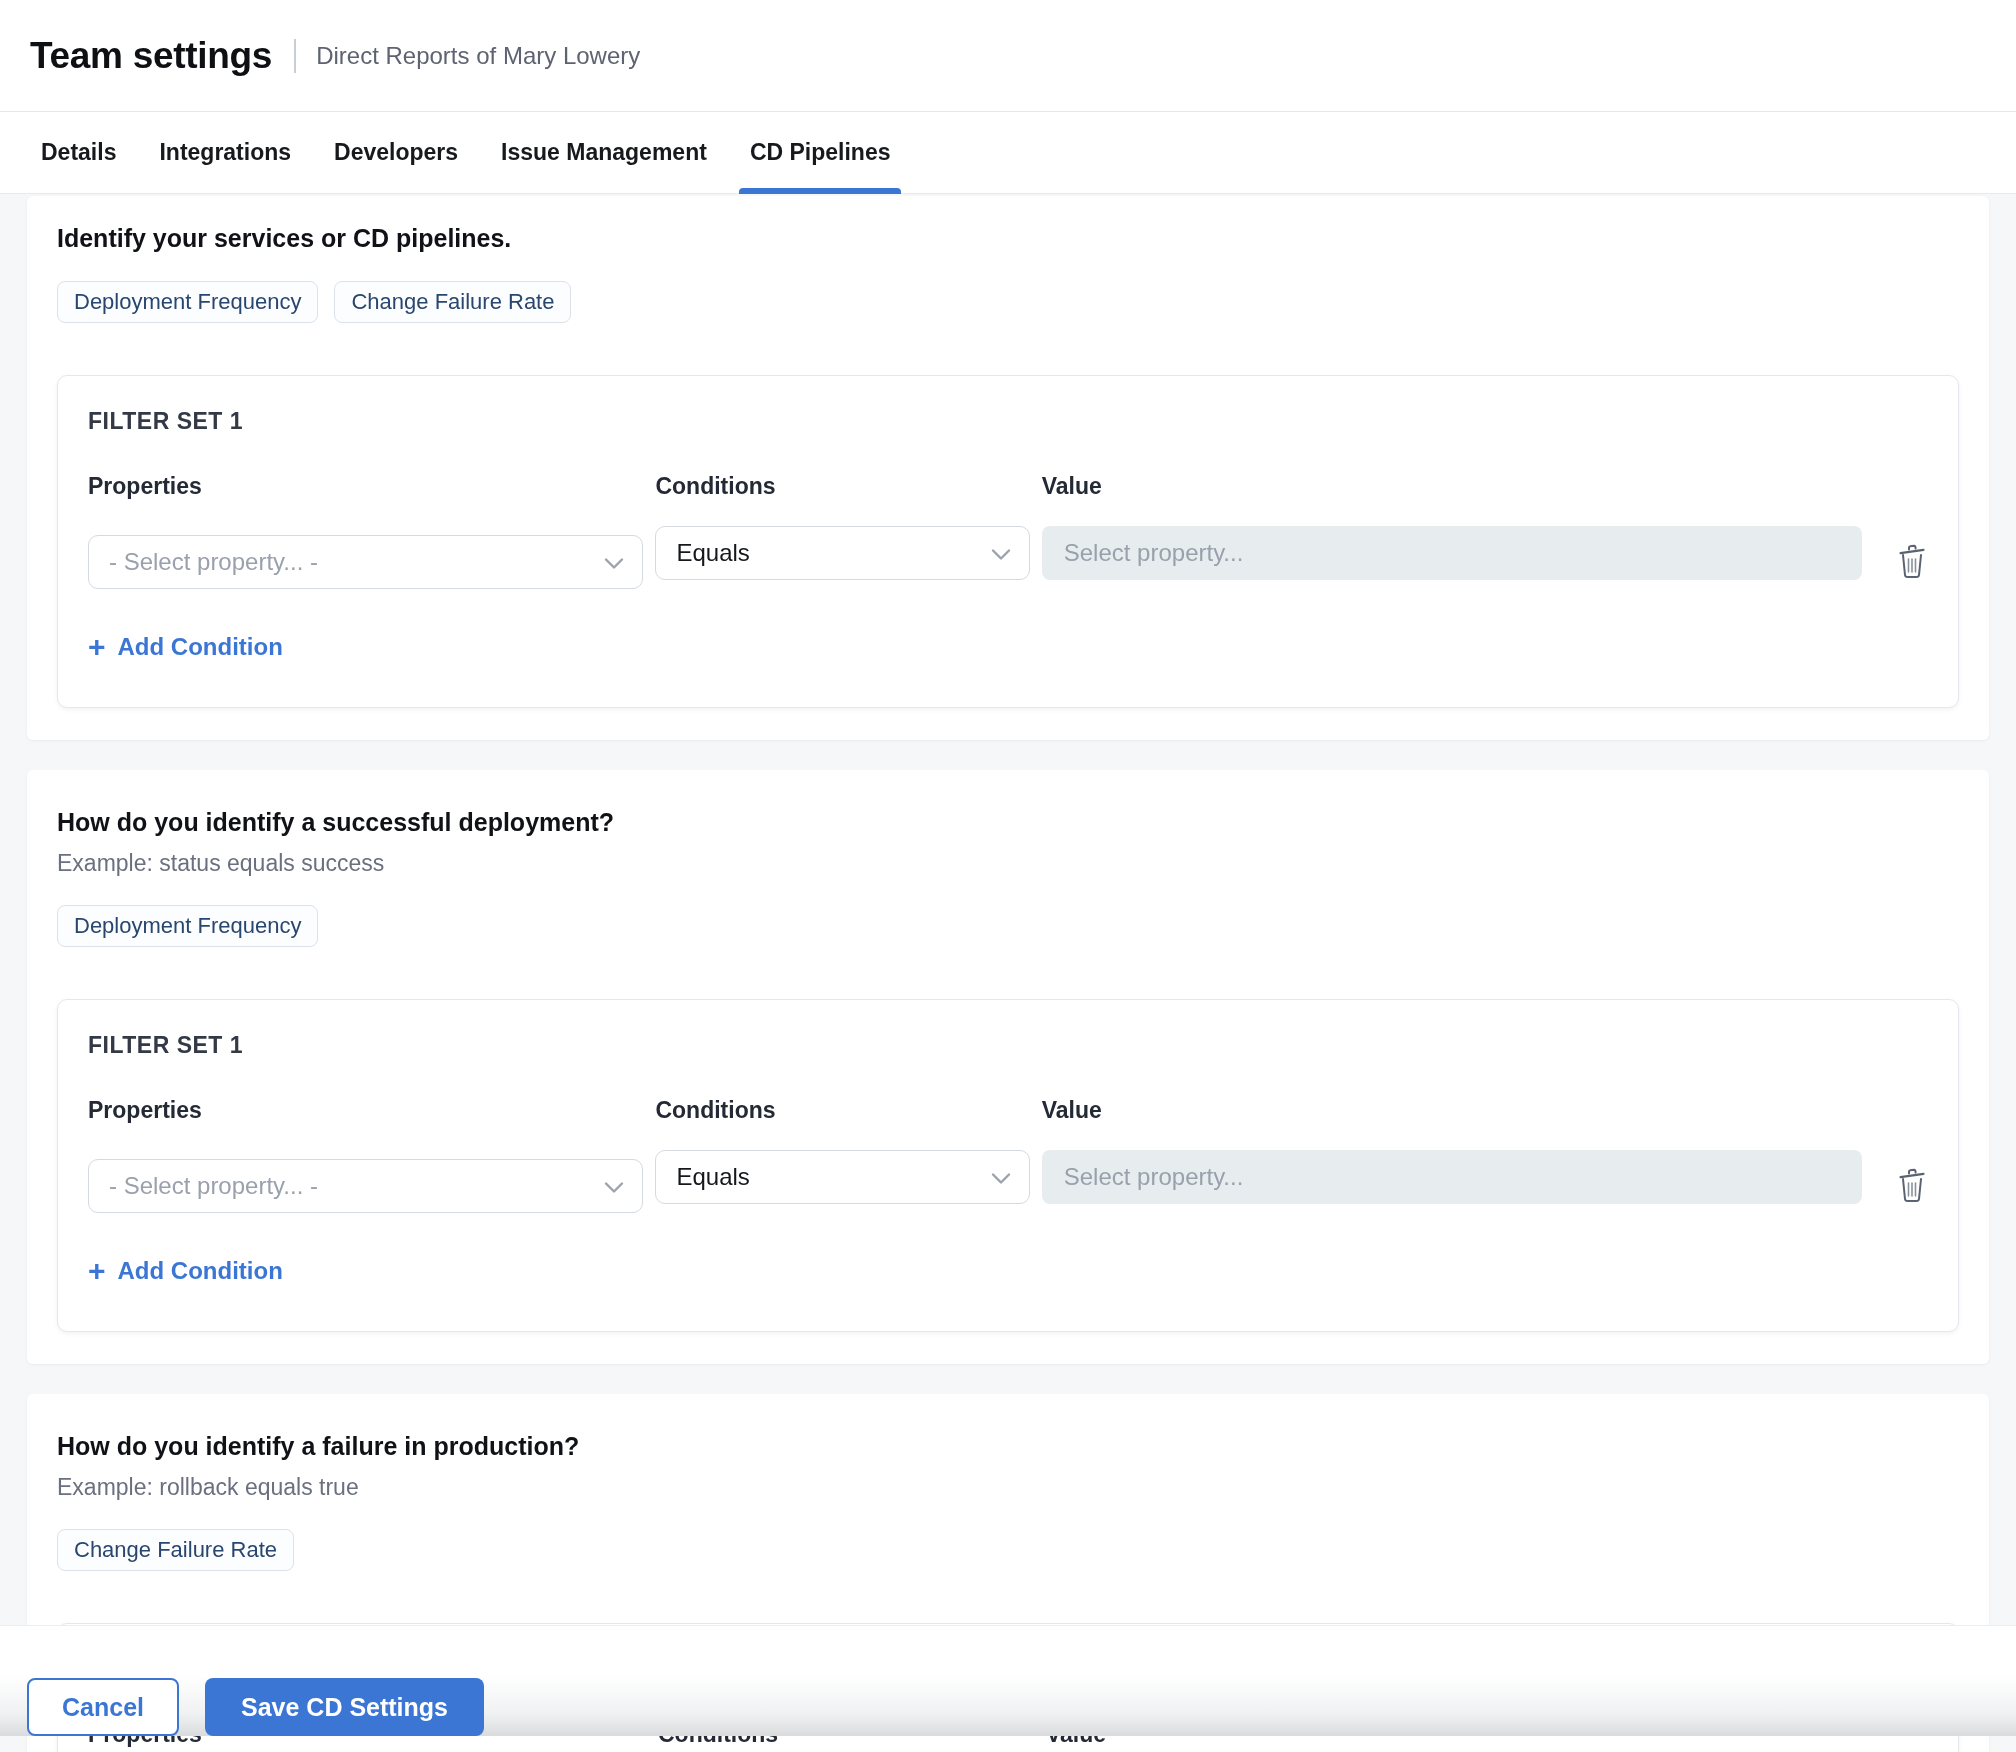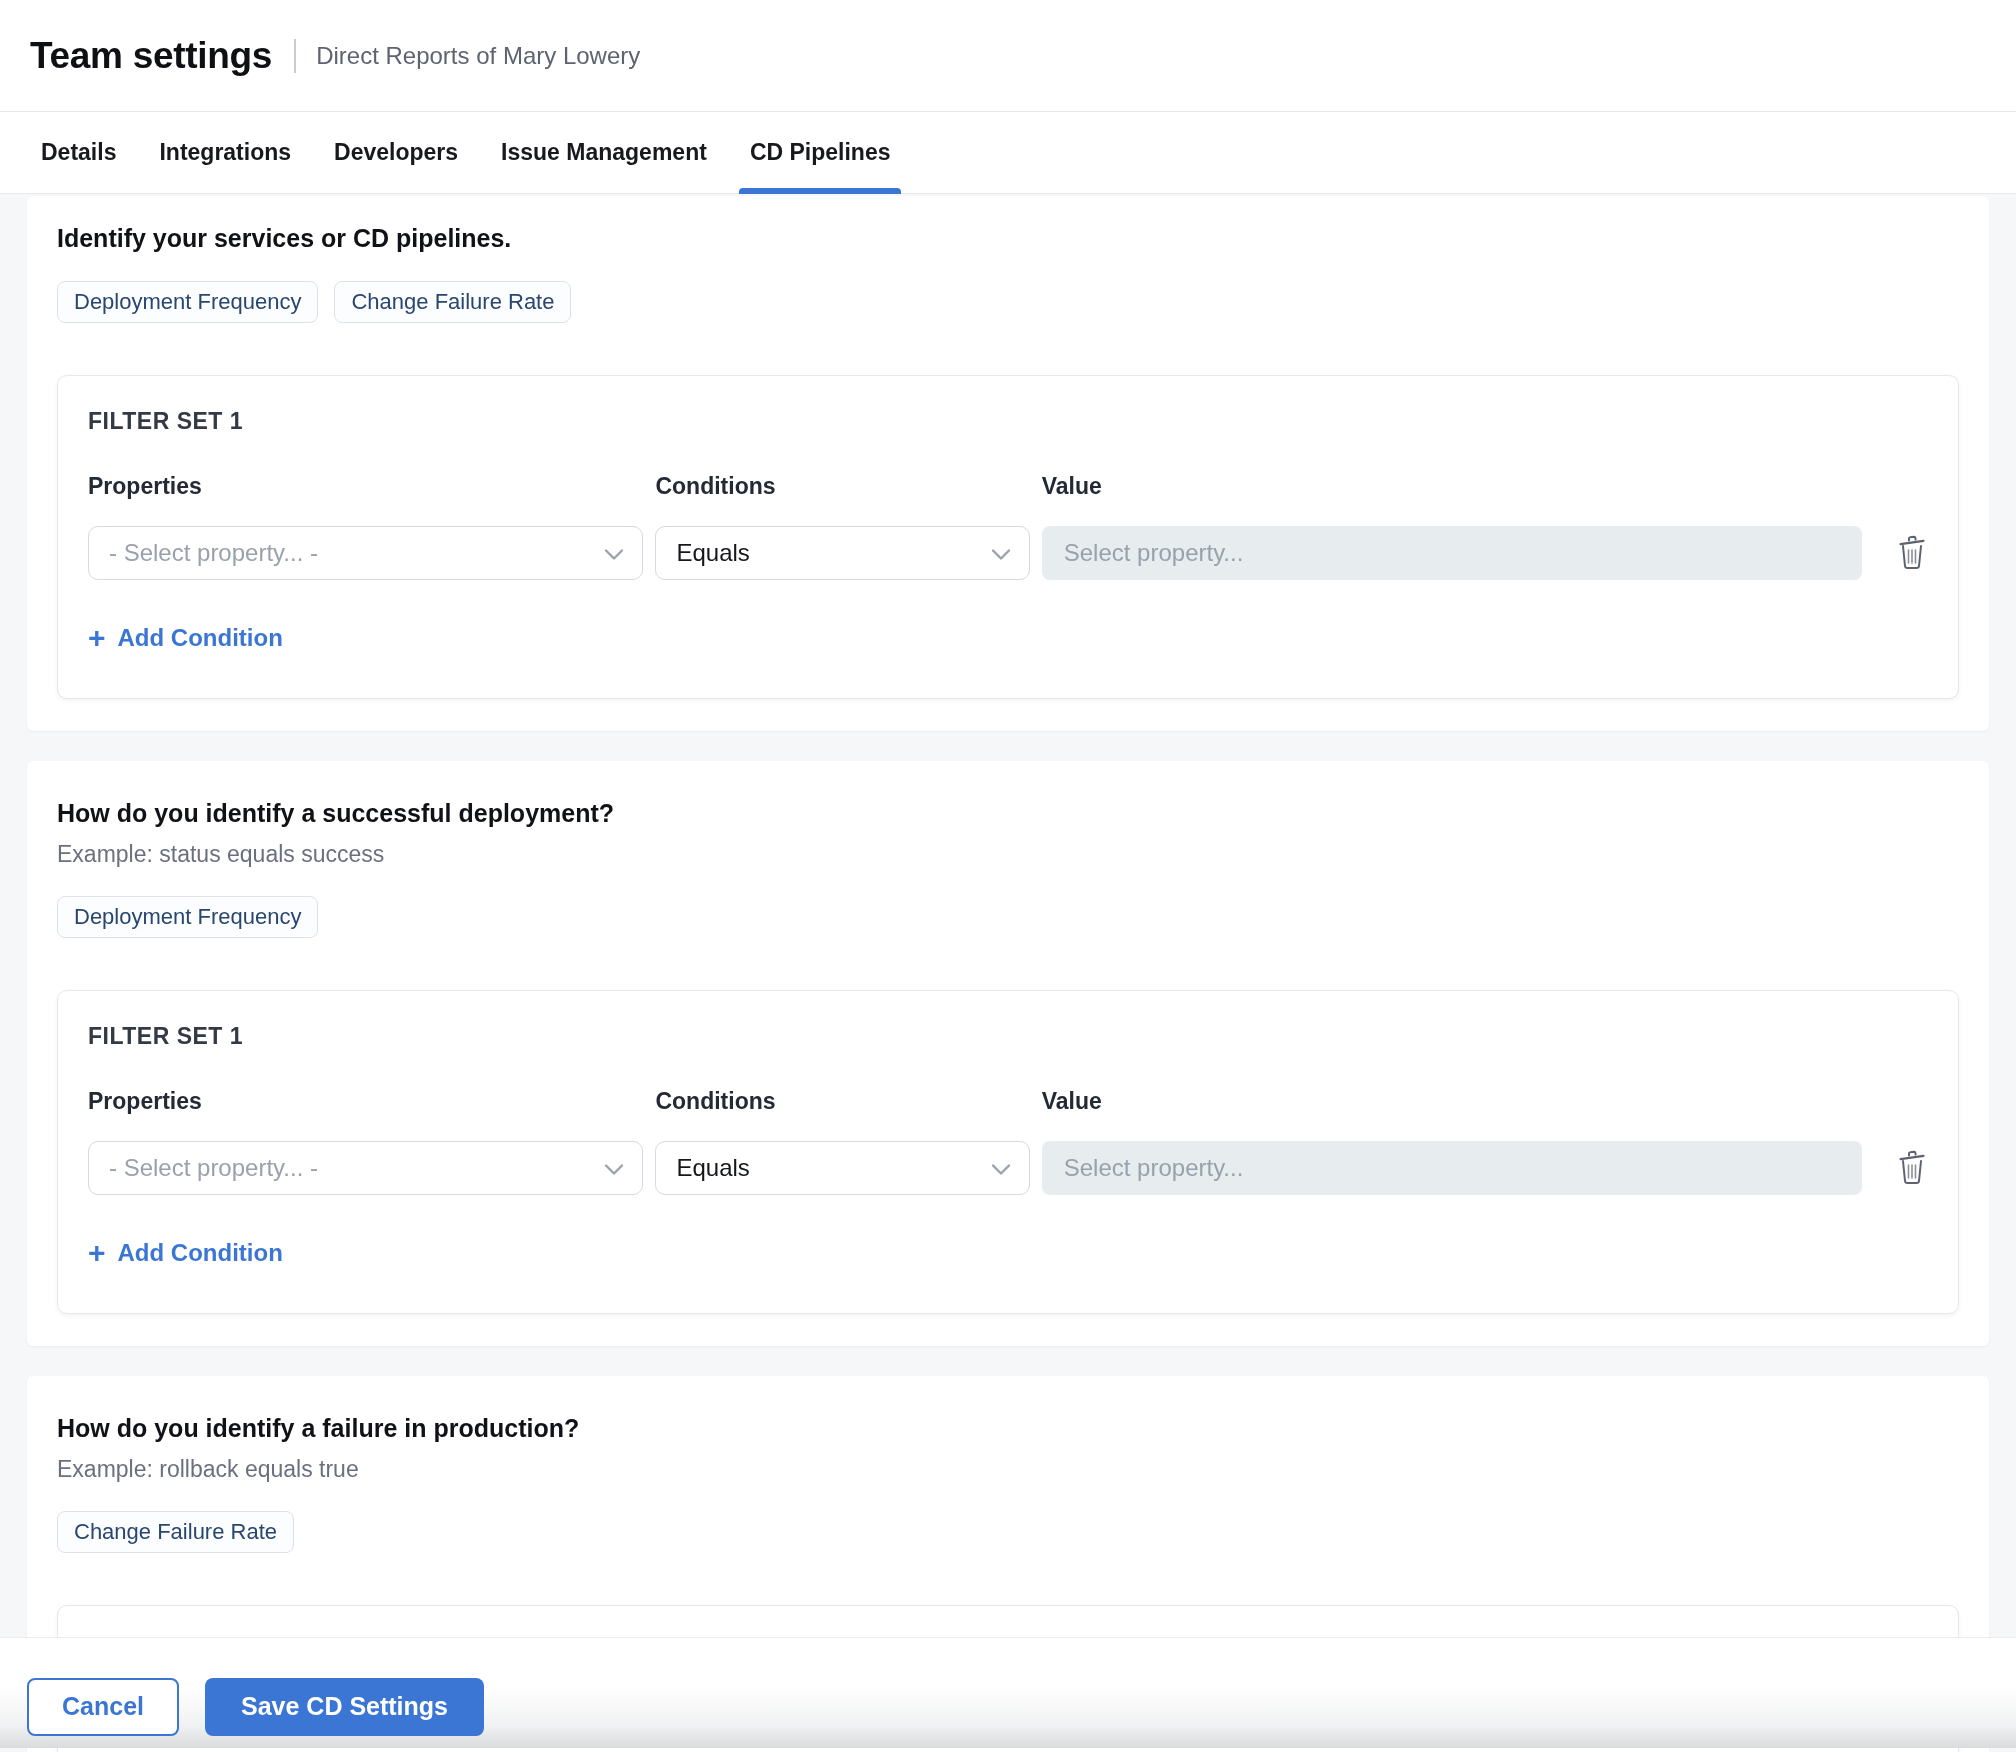--- a/index.html
+++ b/index.html
@@ -73,21 +73,21 @@
     border: 1px solid #e4e7ec;
     border-radius: 10px;
     box-shadow: 0 2px 5px rgba(16,24,40,0.05);
     padding: 32px 30px 46px 30px;
     background: #ffffff;
   }
   .filter-title { font-size: 23px; font-weight: 700; color: #333a46; letter-spacing: 0.5px; }
   .filter-row { display: flex; margin-top: 38px; }
   .field { display: flex; flex-direction: column; }
   .field-label { font-size: 23px; font-weight: 700; color: #232a35; margin-bottom: 26px; }
-  .field-properties { width: 558px; }
+  .field-properties { width: 558px; gap: 9px; }
   .field-conditions { width: 376px; margin-left: 12px; }
   .field-value { width: 824px; margin-left: 12px; }
 
   .select-control {
     height: 54px;
     border: 1px solid #d5d9e0;
     border-radius: 10px;
     background: #ffffff;
     display: flex; align-items: center; justify-content: space-between;
     padding: 0 18px 0 20px;
@@ -124,25 +124,25 @@
     color: var(--accent);
     font-size: 24px; font-weight: 700;
     cursor: pointer;
     background: none; border: none;
     font-family: "Liberation Sans", sans-serif;
   }
   .add-condition .plus { font-size: 30px; font-weight: 600; line-height: 24px; }
 
   
   .footer-bar {
-    position: absolute; left: 0; right: 0; bottom: 4px;
+    position: absolute; left: 0; right: 0; bottom: 16px;
     height: 111px;
     background: linear-gradient(180deg, #ffffff 0%, #ffffff 45%, #f0f1f2 80%, #d9dbdd 100%);
     border-top: 1px solid #ededef;
-    display: flex; align-items: center;
+    display: flex; align-items: flex-end;
     padding: 27px 4px 0 27px;
     z-index: 10;
   }
   .btn {
     height: 58px;
     border-radius: 8px;
     font-size: 25px; font-weight: 700;
     font-family: "Liberation Sans", sans-serif;
     cursor: pointer;
   }

